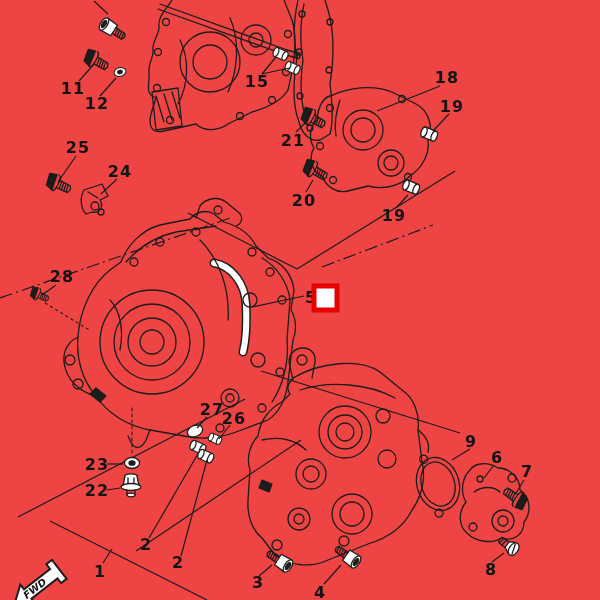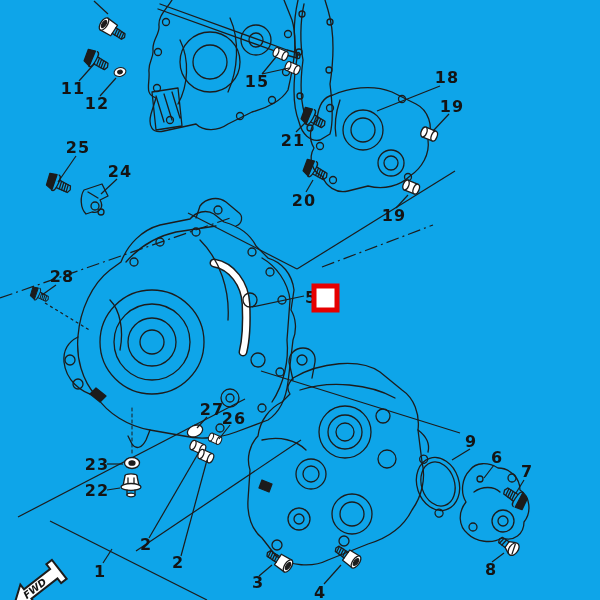--- a/index.html
+++ b/index.html
@@ -1,17 +1,17 @@
 <!DOCTYPE html>
 <html><head>
 <meta charset="utf-8">
 <style>
   html,body{margin:0;padding:0;background:#fff;}
   .stage{
-    position:relative;width:600px;height:600px;background:#0ea5e9;overflow:hidden;
+    position:relative;width:600px;height:600px;background:#ef4444;overflow:hidden;
     font-family:"DejaVu Sans","Liberation Sans",sans-serif;
   }
   svg{display:block}
   .callout{
     font-family:"DejaVu Sans","Liberation Sans",sans-serif;
     font-size:16px;font-weight:700;fill:#141414;letter-spacing:1px;
   }
   .fwd-label{
     font-family:"DejaVu Sans","Liberation Sans",sans-serif;
     font-size:10px;font-weight:700;font-style:italic;fill:#141414;

